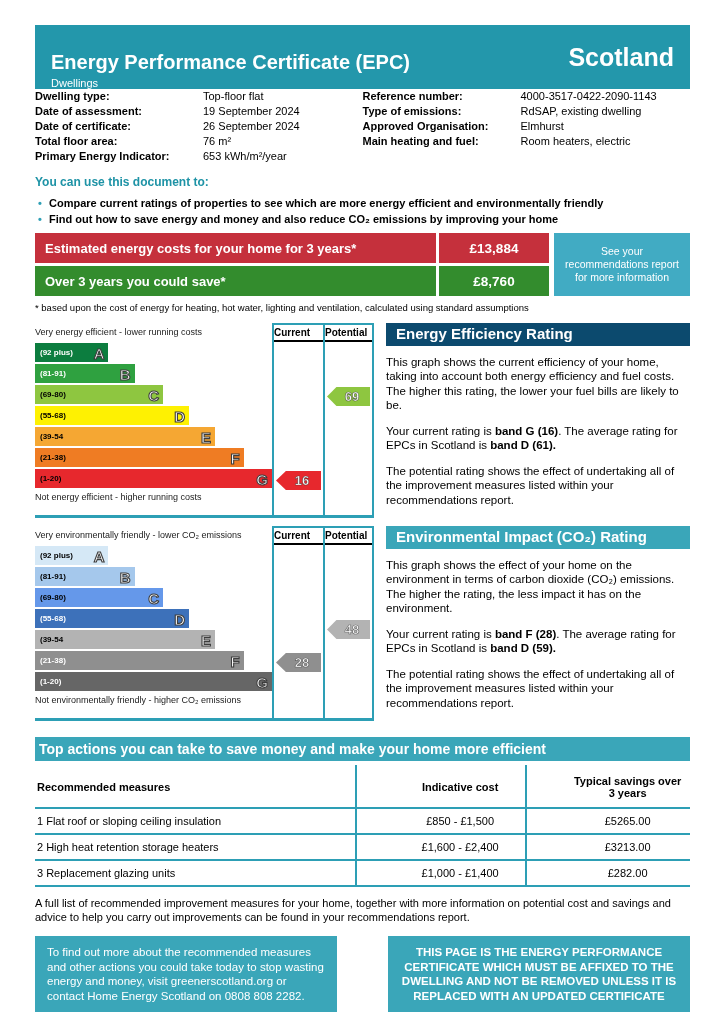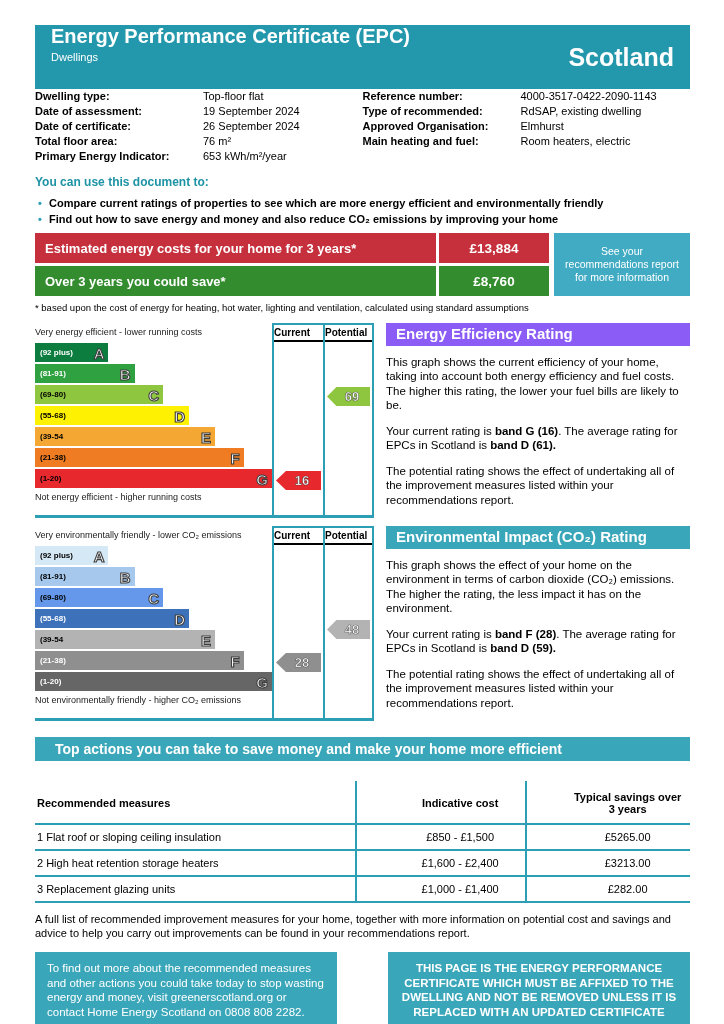--- a/index.html
+++ b/index.html
@@ -1,20 +1,20 @@
 <!DOCTYPE html>
 <html><head>
 <meta charset="utf-8">
 <style>
   html,body{margin:0;padding:0;background:#fff;}
   body{width:724px;height:1024px;overflow:hidden;font-family:"Liberation Sans",sans-serif;color:#000;}
   .page{width:655px;margin:25px auto 0 35px;}
 
   
-  .band{height:64px;display:flex;justify-content:space-between;align-items:flex-start;padding:0 16px;box-sizing:border-box;}
+  .band{height:64px;display:flex;justify-content:space-between;align-items:flex-end;padding:0 16px;box-sizing:border-box;}
   .band-left{display:flex;flex-direction:column;justify-content:center;}
   .band h1{margin:0;font-size:20px;line-height:22px;color:#fff;font-weight:bold;}
   .band .subtitle{font-size:11px;color:#fff;margin-top:4px;}
   .band .region{align-self:center;font-size:25px;font-weight:bold;color:#fff;}
 
   .address{font-size:11.5px;font-weight:bold;margin:10px 0 9px;}
 
   
   .details{display:flex;font-size:11px;line-height:15px;}
   .details-col{flex:1;}
@@ -53,21 +53,21 @@
   .col-head{height:15px;line-height:15px;text-align:left;font-size:10px;font-weight:bold;border-bottom:2px solid #000;}
   .arrow{position:absolute;left:2px;right:2px;height:19px;clip-path:polygon(0 50%,22% 0,100% 0,100% 100%,22% 100%);display:flex;align-items:center;justify-content:center;padding-left:7px;}
   .arrow span{color:#fff;font-weight:bold;font-size:13px;-webkit-text-stroke:0.7px rgba(40,40,40,.6);}
 
   .rating-text{flex:1;margin-left:12px;font-size:11.5px;line-height:14.5px;}
   .rating-heading{color:#fff;font-weight:bold;font-size:15px;padding:4px 10px;margin-bottom:9px;}
   .rating-text p{margin:0 0 11px;}
 
   
   .actions{margin-top:16px;}
-  .actions-heading{color:#fff;font-weight:bold;font-size:14px;padding:4px 20px;margin-bottom:20px;}
+  .actions-heading{color:#fff;font-weight:bold;font-size:14px;padding:4px 4px;margin-bottom:4px;}
   table.measures{width:100%;border-collapse:collapse;font-size:11px;}
   table.measures th{font-weight:bold;padding:10px 6px 8px;border-bottom:2px solid #2d9fb5;}
   table.measures td{padding:6px 6px;border-bottom:2px solid #2d9fb5;}
   table.measures th:first-child,table.measures td:first-child{text-align:left;padding-left:2px;}
   table.measures th,table.measures td{text-align:center;padding-left:44px;}
   table.measures th+th,table.measures td+td{border-left:2px solid #2d9fb5;}
   col.c1{width:49%;}col.c2{width:26%;}col.c3{width:25%;}
   .actions-note{font-size:11px;line-height:14px;margin:9px 0 0;}
 
   
@@ -111,21 +111,21 @@
           <span class="dl">Primary Energy Indicator:</span>
           <span class="dv">653 kWh/m²/year</span>
         </div>
       </div>
     <div class="details-col right">
         <div class="detail-row">
           <span class="dl">Reference number:</span>
           <span class="dv">4000-3517-0422-2090-1143</span>
         </div>
         <div class="detail-row">
-          <span class="dl">Type of recommended:</span>
+          <span class="dl">Type of emissions:</span>
           <span class="dv">RdSAP, existing dwelling</span>
         </div>
         <div class="detail-row">
           <span class="dl">Approved Organisation:</span>
           <span class="dv">Elmhurst</span>
         </div>
         <div class="detail-row">
           <span class="dl">Main heating and fuel:</span>
           <span class="dv">Room heaters, electric</span>
         </div>
@@ -210,21 +210,21 @@
           </div>
         </div>
         <div class="chart-col last">
           <div class="col-head">Potential</div>
           <div class="arrow" style="background: rgb(142, 198, 64); top: 62px;">
             <span>69</span>
           </div>
         </div>
       </div>
     <div class="rating-text">
-      <div class="rating-heading" style="background: #8b5cf6;">Energy Efficiency Rating</div>
+      <div class="rating-heading" style="background: #0c4a6e;">Energy Efficiency Rating</div>
       <p>This graph shows the current efficiency of your home, taking into account both energy efficiency and fuel costs. The higher this rating, the lower your fuel bills are likely to be.</p>
       <p><span>Your current rating is </span><b>band G (16)</b><span>. The average rating for EPCs in Scotland is </span><b>band D (61).</b></p>
       <p>The potential rating shows the effect of undertaking all of the improvement measures listed within your recommendations report.</p>
     </div>
   </section>
 
   <section class="rating-block">
     <div class="chart">
         <div class="chart-bars">
           <div class="chart-top-label">Very environmentally friendly - lower CO₂ emissions</div>

